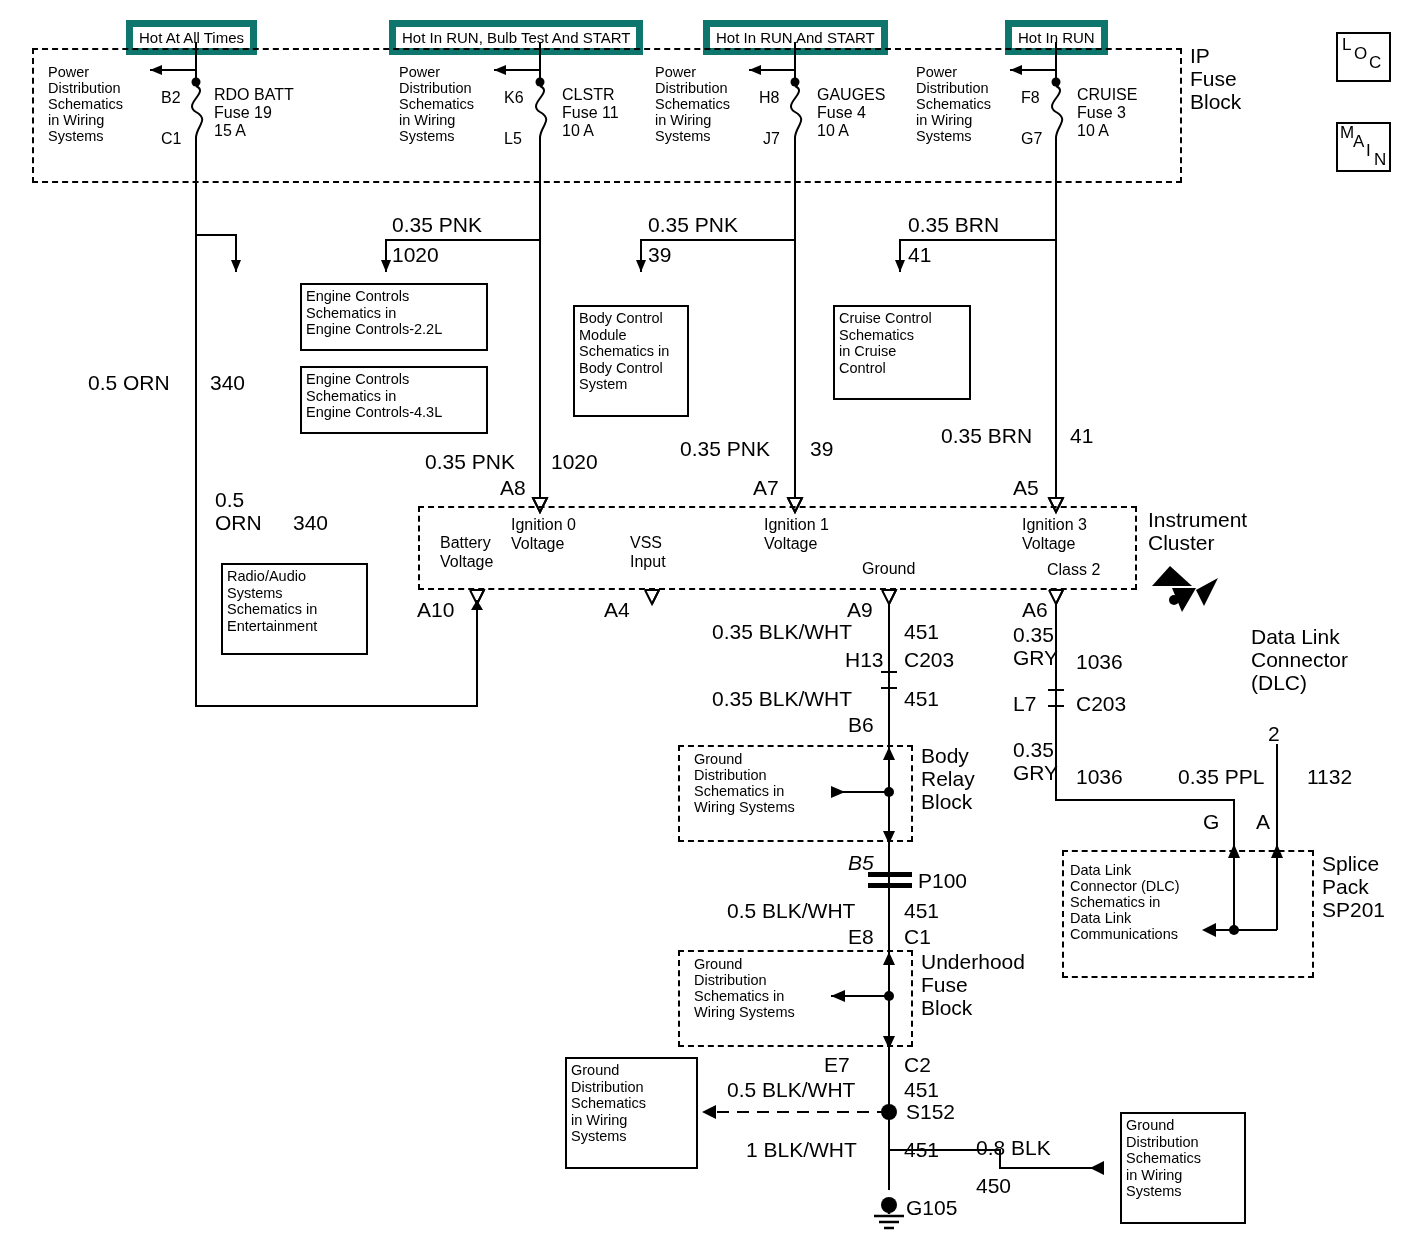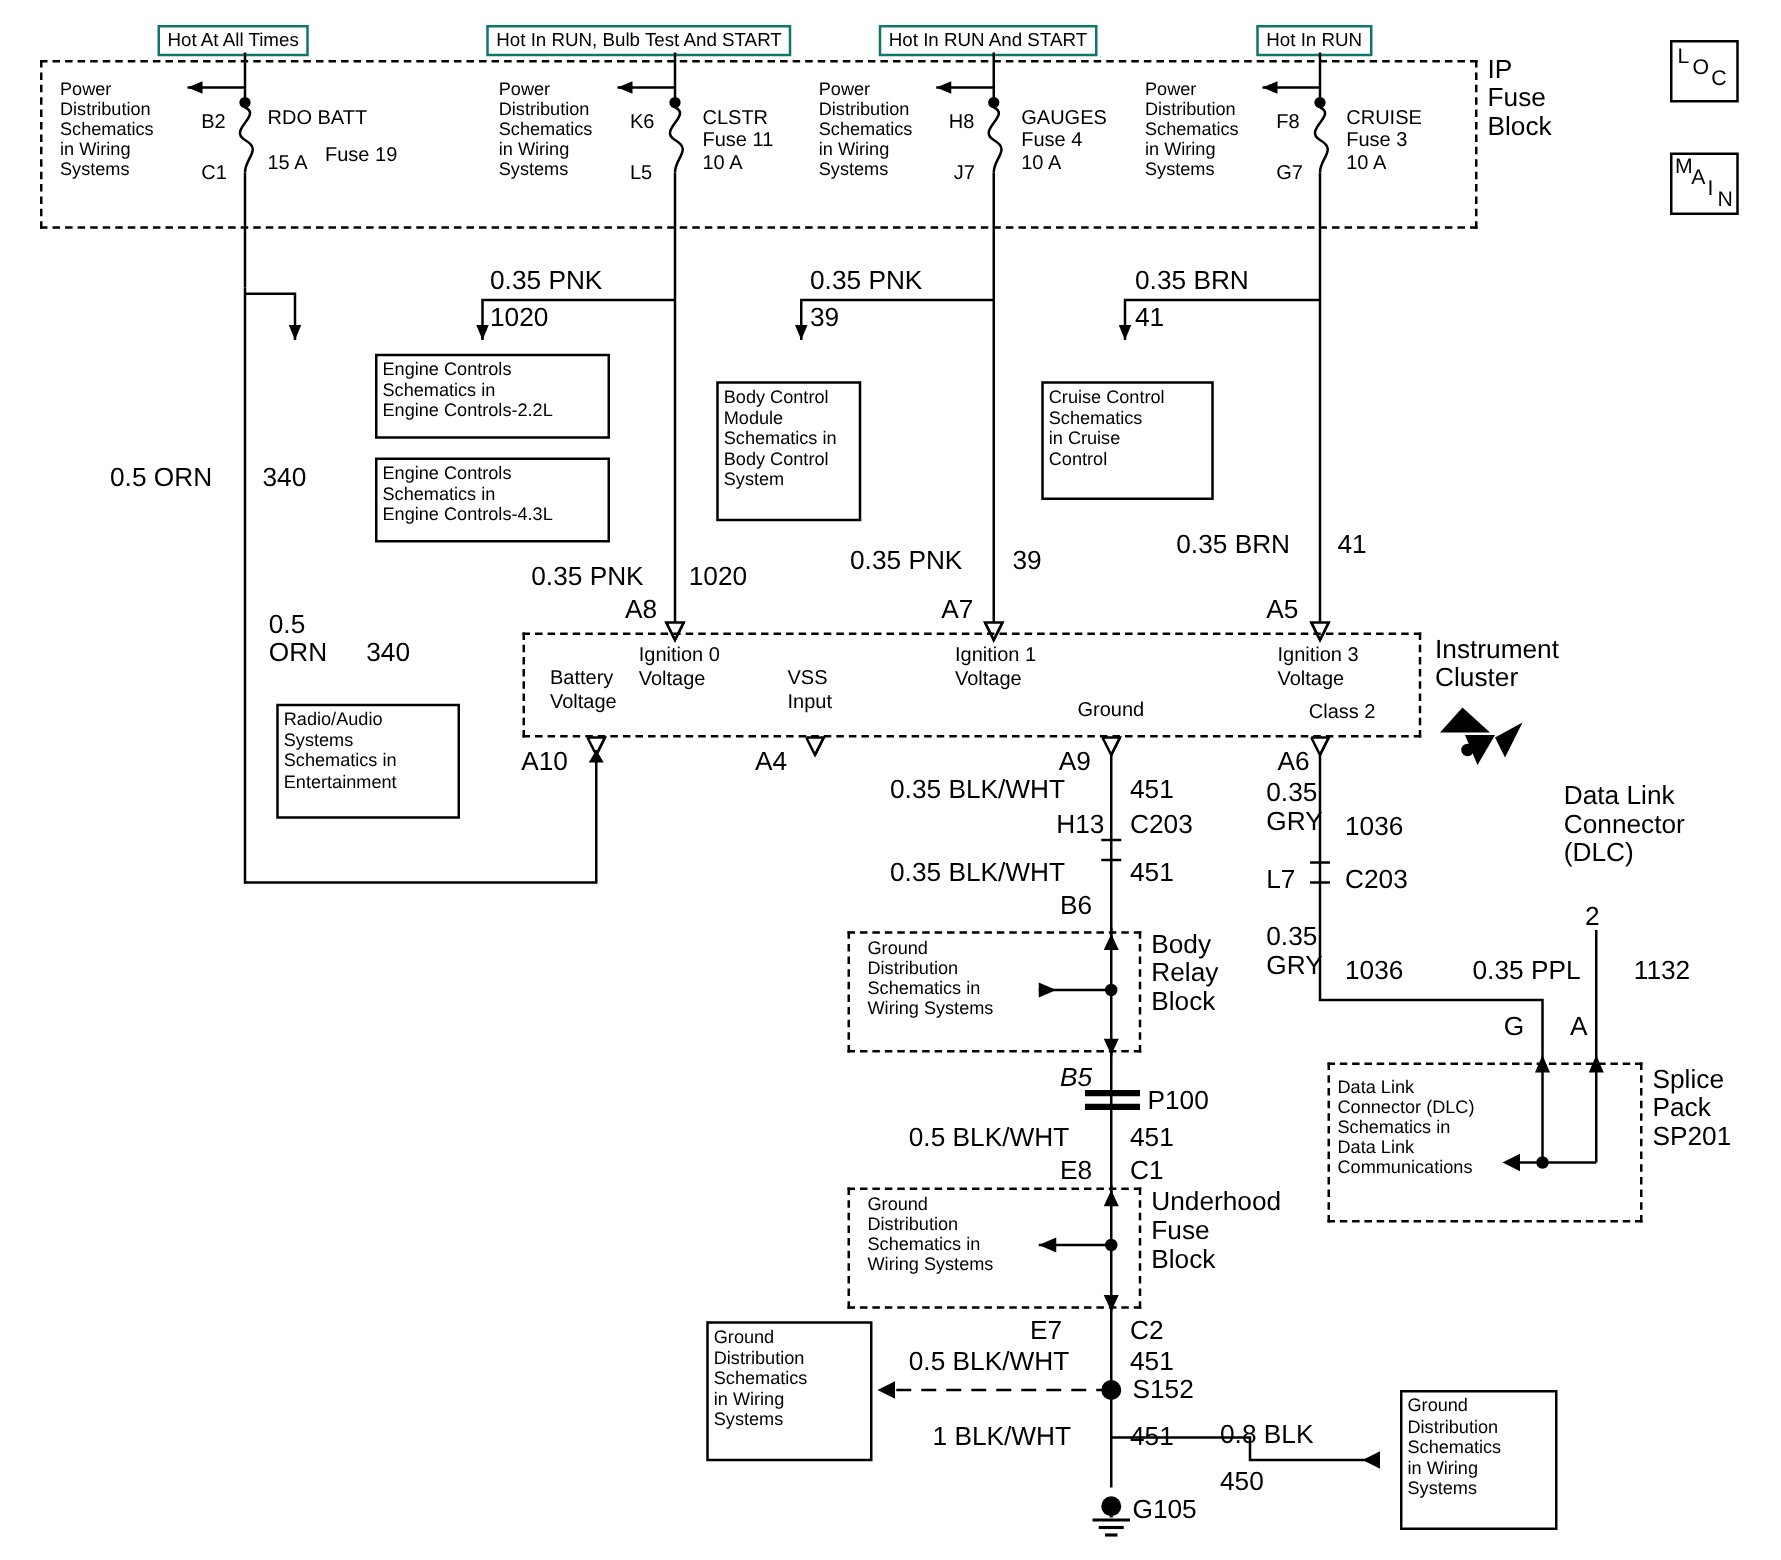--- a/index.html
+++ b/index.html
@@ -25,21 +25,21 @@
     position: absolute;
     border: 2px solid #000;
     background: #fff;
     font-size: 14.5px;
     line-height: 16.5px;
     padding: 3px 4px;
     white-space: pre-line;
   }
   .hotbox {
     position: absolute;
-    border: 2px solid #0f766e;
+    border: 7px solid #0f766e;
     background: #fff;
     font-size: 15px;
     line-height: 17px;
     padding: 2px 6px;
     white-space: nowrap;
   }
   .dash {
     position: absolute;
     border: 2px dashed #000;
     background: transparent;
@@ -127,21 +127,21 @@
   </svg>
 
   <div class="t sm" style="left:48px; top:64px; white-space:pre-line;">Power
 Distribution
 Schematics
 in Wiring
 Systems</div>
   <div class="t" style="left:161px; top:89px;">B2</div>
   <div class="t" style="left:161px; top:130px;">C1</div>
   <div class="t" style="left:214px; top:86px;">RDO BATT</div>
-  <div class="t" style="left:214px; top:116px;margin-left:46px;">Fuse 19</div>
+  <div class="t" style="left:214px; top:104px;">Fuse 19</div>
   <div class="t" style="left:214px; top:122px;">15 A</div>
 
   <div class="t sm" style="left:399px; top:64px; white-space:pre-line;">Power
 Distribution
 Schematics
 in Wiring
 Systems</div>
   <div class="t" style="left:504px; top:89px;">K6</div>
   <div class="t" style="left:504px; top:130px;">L5</div>
   <div class="t" style="left:562px; top:86px;">CLSTR</div>

